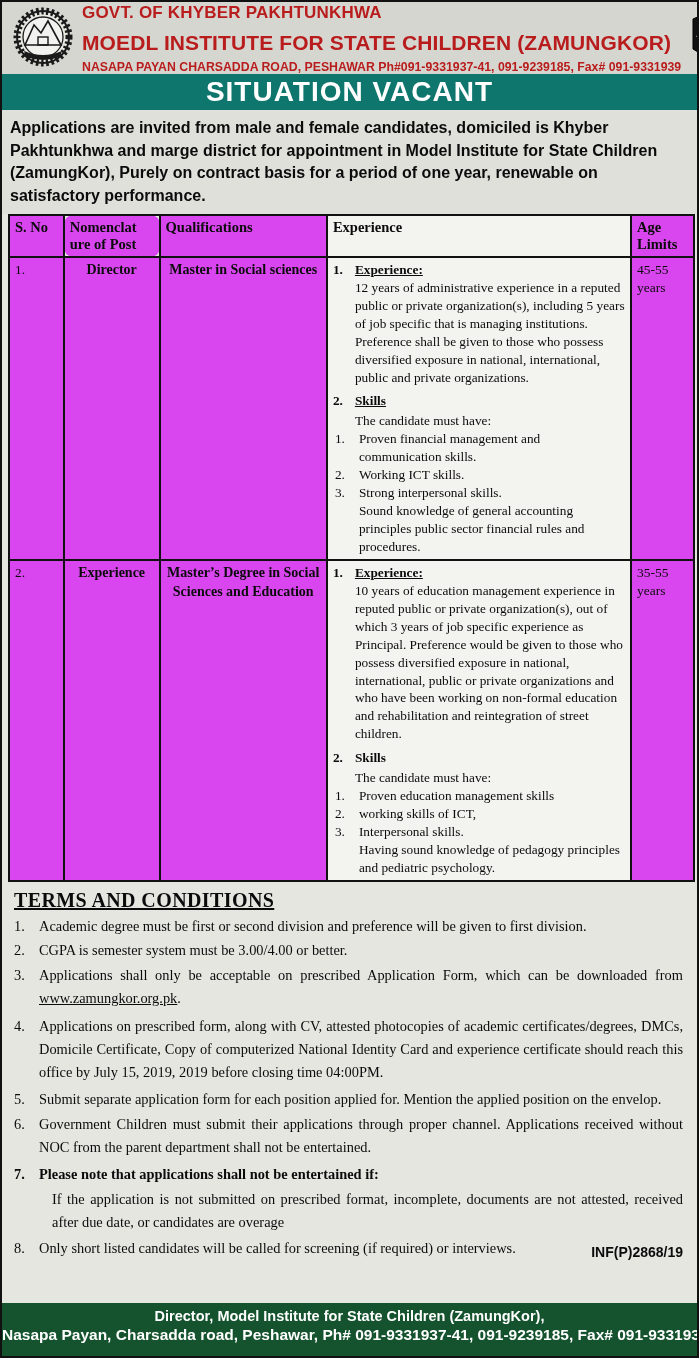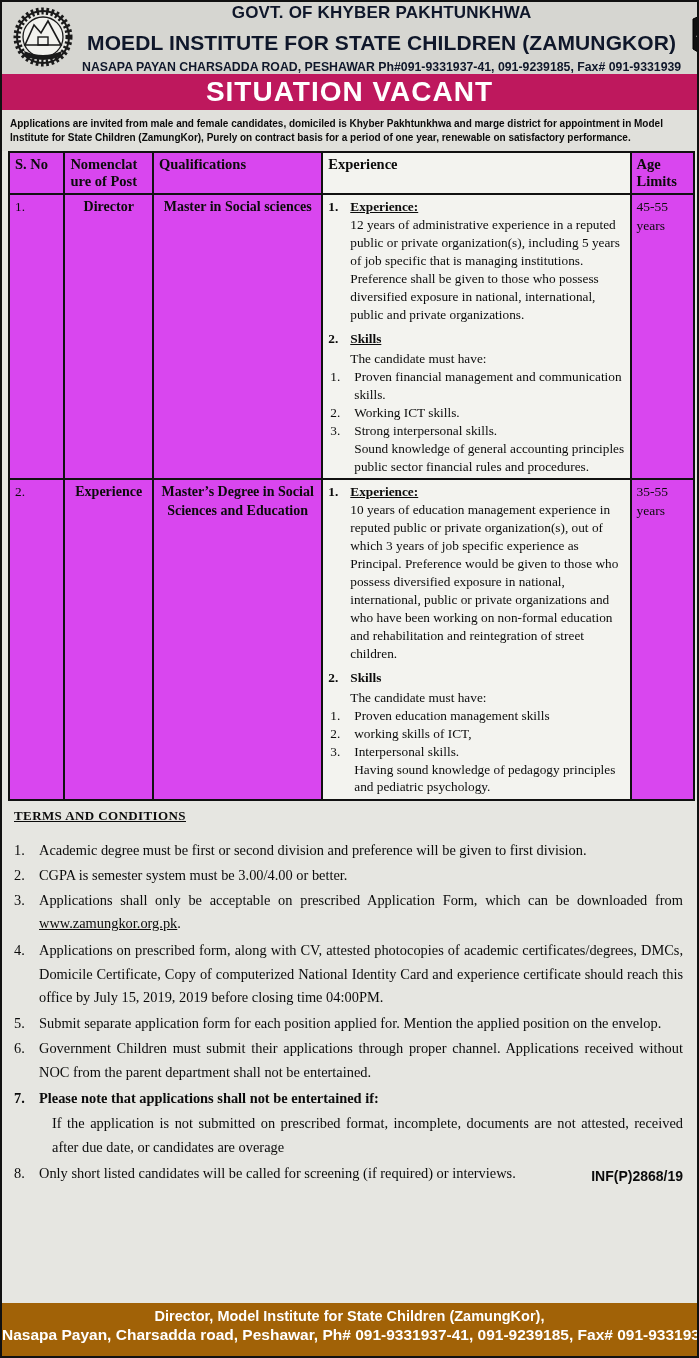--- a/index.html
+++ b/index.html
@@ -8,88 +8,88 @@
     width:699px; height:1358px; margin:0 auto; position:relative;
     background:#e6e6e1; border:2px solid #111; overflow:hidden;
   }
   
   .masthead{
     display:flex; align-items:center; gap:6px;
     background:#d6d6d1; padding:3px 8px 2px 8px; height:72px;
   }
   .logo-left{ width:66px; height:64px; flex:0 0 auto; }
   .logo-right{ width:58px; height:64px; flex:0 0 auto; }
-  .masthead-center{ flex:1; text-align:center; font-family:"Liberation Sans", sans-serif; color:#0f172a; }
+  .masthead-center{ flex:1; text-align:left; font-family:"Liberation Sans", sans-serif; color:#b91c1c; }
   .govt-line{ font-size:17px; font-weight:bold; letter-spacing:.2px; }
   .institute-line{ font-size:21px; font-weight:bold; letter-spacing:.1px; margin-top:8px; }
   .address-line{ font-size:12.3px; font-weight:bold; margin-top:5px; white-space:nowrap; }
   .banner{
-    background:#be185d; color:#fff; text-align:center;
+    background:#0f766e; color:#fff; text-align:center;
     font-family:"Liberation Sans", sans-serif; font-weight:bold;
     font-size:28px; letter-spacing:1px; height:36px; line-height:36px;
   }
   
   .intro{
     padding:7px 8px 6px 8px; background:#e0e0db;
     font-family:"Liberation Sans", sans-serif; font-weight:bold;
-    font-size:10px; line-height:1.42; color:#0b0b0b;
+    font-size:16px; line-height:1.42; color:#0b0b0b;
   }
   
   table.vacancy{
     border-collapse:collapse; width:687px; margin:0 6px;
     color:#0b0b0b;
   }
   table.vacancy th, table.vacancy td{
     border:2px solid #111; vertical-align:top; padding:3px 5px;
   }
   .cell-gray{ background:#d946ef; }
   .cell-white{ background:#f3f3ef; }
   th{ font-size:14.5px; text-align:left; font-weight:bold; }
-  .col-sno{ width:55px; } .col-post{ width:88px; } .col-qual{ width:168px; }
+  .col-sno{ width:55px; } .col-post{ width:96px;border-radius:9px; } .col-qual{ width:168px; }
   .col-exp{ width:306px; } .col-age{ width:63px; }
   td{ font-size:13.3px; line-height:1.35; }
   .td-post, .td-qual{ font-weight:bold; font-size:14px;text-align:center; }
   .exp-row{ display:flex; margin-bottom:2px; }
   .exp-num{ width:22px; font-weight:bold; flex:0 0 auto; }
   .exp-body{ flex:1; }
   .exp-head{ font-weight:bold; text-decoration:underline; }
   .skills-head{ font-weight:bold; }
   .skills-head.u{ text-decoration:underline; }
   .skills-block{ margin-top:6px; }
   .skills-intro{ padding-left:22px; }
   .sub-list{ }
   .sub-item{ display:flex; }
   .sub-num{ width:26px; flex:0 0 auto; padding-left:2px; }
   .sub-text{ flex:1; }
   .skills-note{ padding-left:26px; }
   .td-age{ font-size:13.5px; font-weight:normal; }
   
   .terms{ padding:7px 10px 0 10px; color:#0b0b0b; }
   .terms-heading{
-    font-size:13px; font-weight:bold; text-decoration:underline;
-    letter-spacing:.4px; margin-bottom:16px; margin-left:2px;
+    font-size:20px; font-weight:bold; text-decoration:underline;
+    letter-spacing:.4px; margin-bottom:4px; margin-left:2px;
   }
   .t-item{ display:flex; font-size:14.4px; line-height:1.4; margin-top:4px; }
   .t-item.spread{ line-height:1.62; }
   .t-num{ width:27px; flex:0 0 auto; padding-left:2px; }
   .t-text{ flex:1; text-align:justify; padding-right:4px; }
   .t-item.bold .t-num, .t-item.bold .t-text{ font-weight:bold; text-align:left; }
   .t-sub{
     font-size:14.4px; line-height:1.62; text-align:justify;
     padding:4px 4px 0 40px;
   }
   .t-link{ text-decoration:underline; color:inherit; }
   .ref-line{
     text-align:right; font-family:"Liberation Sans", sans-serif;
     font-weight:bold; font-size:14px; margin-top:-15px; padding-right:4px;
   }
   
   .footer{
     position:absolute; left:0; right:0; bottom:0; height:53px;
-    background:#a16207; color:#fff; text-align:center;
+    background:#14532d; color:#fff; text-align:center;
     font-family:"Liberation Sans", sans-serif; font-weight:bold;
     padding-top:5px;
   }
   .footer-line1{ font-size:14.5px; }
   .footer-line2{ font-size:15.5px; margin-top:2px; white-space:nowrap; }
 </style>
 </head>
 <body>
 
 <div class="page">

